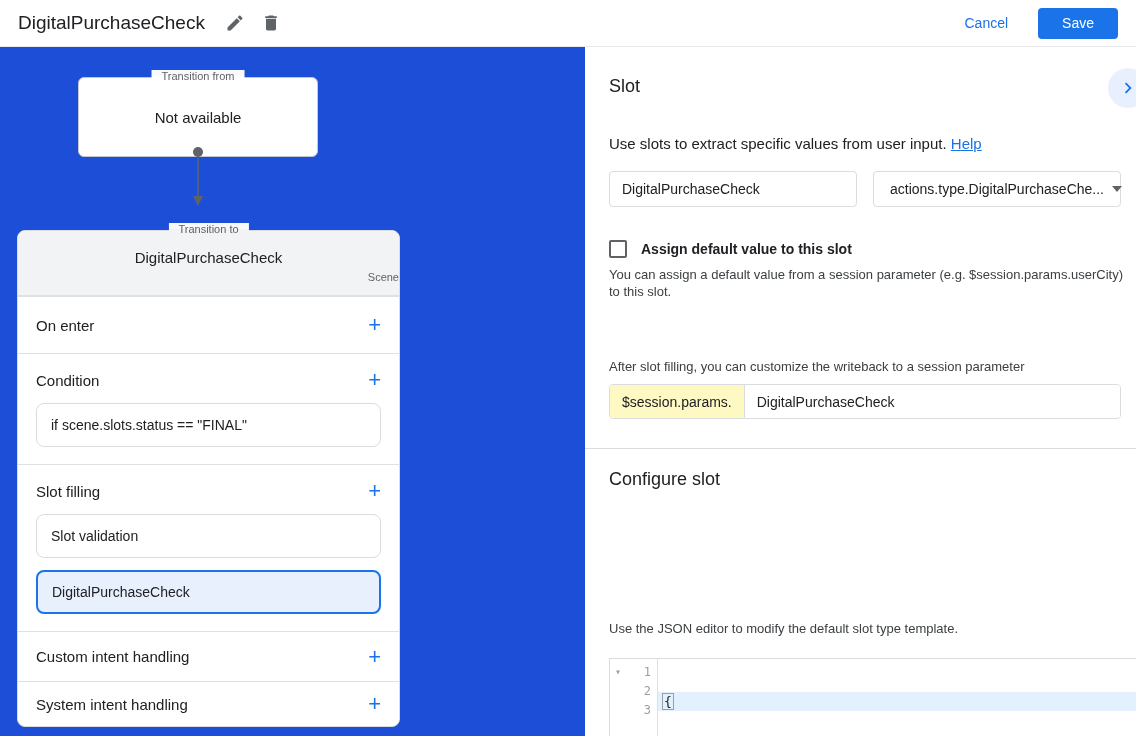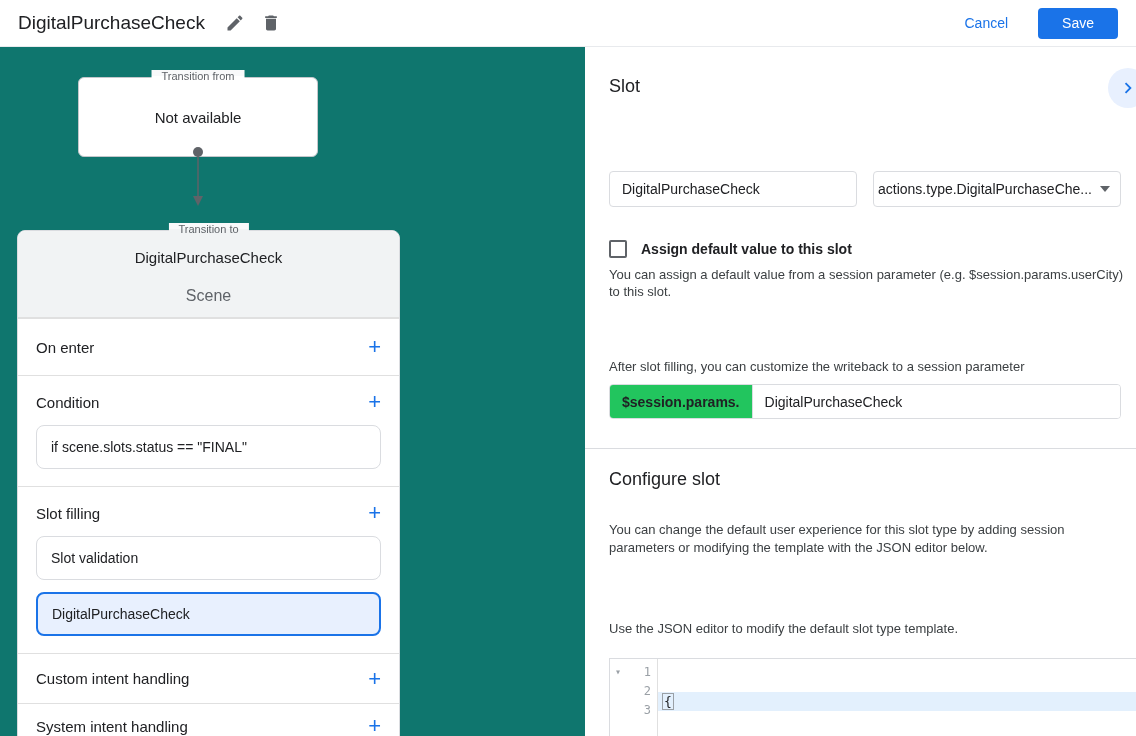--- a/index.html
+++ b/index.html
@@ -16,39 +16,39 @@
   .topbar-actions { margin-left: auto; display: flex; align-items: center; }
   .cancel-link { color: #1a73e8; font-size: 14px; font-weight: 500; background: none; border: none;
     cursor: pointer; margin-right: 30px; font-family: "Liberation Sans", sans-serif; }
   .save-btn { background: #1a73e8; color: #fff; font-size: 14px; font-weight: 400; border: none;
     border-radius: 4px; padding: 0 24px; height: 31px; cursor: pointer;
     font-family: "Liberation Sans", sans-serif; }
 
   .main { display: flex; height: 689px; }
 
   
-  .canvas { position: relative; width: 585px; background: #0f766e; flex: none; }
+  .canvas { position: relative; width: 585px; background: #1d4ed8; flex: none; }
 
   .from-box { position: absolute; left: 78px; top: 30px; width: 240px; height: 80px;
     background: #fff; border: 1px solid #c4c7cb; border-radius: 6px;
     display: flex; align-items: center; justify-content: center; }
   .box-tag { position: absolute; top: -8px; left: 50%; transform: translateX(-50%);
     font-size: 11px; color: #5f6368; padding: 0 10px; white-space: nowrap;
     background: linear-gradient(to bottom, #f8f9fa 50%, #ffffff 50%); }
   .from-box .value { font-size: 15px; color: #202124; }
 
   .flow-arrow { position: absolute; left: 190px; top: 98px; }
 
   .scene-card { position: absolute; left: 17px; top: 183px; width: 383px;
     background: #fff; border: 1px solid #dadce0; border-radius: 8px; }
   .scene-card .box-tag { background: linear-gradient(to bottom, #f8f9fa 50%, #f1f3f4 50%); }
   .scene-head { position: relative; background: #f1f3f4; border-radius: 8px 8px 0 0;
     border-bottom: 1px solid #e0e0e0; text-align: center; padding: 18px 0 12px; }
   .scene-name { font-size: 15px; color: #202124; }
-  .scene-type { font-size: 16px; color: #5f6368; margin-top: 21px; }
+  .scene-type { font-size: 11px; color: #5f6368; margin-top: 5px; text-align: right; }
 
   .card-row { display: flex; align-items: center; justify-content: space-between;
     padding: 0 18px; border-top: 1px solid #e0e0e0; }
   .card-row:first-of-type { border-top: none; }
   .row-label { font-size: 15px; color: #202124; }
   .plus { color: #1a73e8; font-size: 22px; font-weight: 300; background: none; border: none;
     cursor: pointer; line-height: 1; padding: 0; font-family: "Liberation Sans", sans-serif; }
   .row-simple { height: 57px; }
   .card-section { padding: 15px 18px 17px; border-top: 1px solid #e0e0e0; }
   .section-head { display: flex; align-items: center; justify-content: space-between; }
@@ -65,40 +65,40 @@
     display: flex; align-items: center; justify-content: center; }
   .collapse-btn svg { width: 22px; height: 22px; fill: #1a73e8; }
 
   .intro { position: absolute; left: 24px; top: 88px; font-size: 15px; color: #202124; }
   .intro a { color: #1a73e8; }
 
   .field-row { position: absolute; left: 24px; top: 124px; display: flex; gap: 16px; }
   .text-input { width: 248px; height: 36px; border: 1px solid #dadce0; border-radius: 4px;
     padding: 0 12px; font-size: 14px; color: #202124; font-family: "Liberation Sans", sans-serif; }
   .select-box { width: 248px; height: 36px; border: 1px solid #dadce0; border-radius: 4px;
-    padding: 0 10px 0 4px; font-size: 14px; color: #202124; display: flex; align-items: center;
+    padding: 0 10px 0 16px; font-size: 14px; color: #202124; display: flex; align-items: center;
     justify-content: space-between; cursor: pointer; white-space: nowrap; }
   .caret { width: 0; height: 0; border-left: 5px solid transparent; border-right: 5px solid transparent;
     border-top: 6px solid #5f6368; flex: none; margin-left: 8px; }
 
   .check-row { position: absolute; left: 24px; display: flex; align-items: center; cursor: pointer; }
   .checkbox { width: 18px; height: 18px; border: 2px solid #5f6368; border-radius: 2px;
     background: #fff; margin-right: 14px; flex: none; }
   .checkbox.checked { border-color: #1a73e8; background: #1a73e8;
     display: flex; align-items: center; justify-content: center; }
   .checkbox.checked svg { width: 14px; height: 14px; fill: #fff; }
   .check-label { font-size: 14px; font-weight: 700; color: #202124; }
   .desc { position: absolute; left: 24px; font-size: 13px; color: #3c4043; line-height: 17px;
     width: 520px; }
 
   .writeback { position: absolute; left: 24px; top: 337px; width: 512px; height: 35px;
     border: 1px solid #dadce0; border-radius: 4px; display: flex; align-items: stretch;
     overflow: hidden; }
-  .wb-prefix { background: #22c55e; border-right: 1px solid #dadce0; display: flex;
-    align-items: center; padding: 0 12px; font-size: 14px; color: #202124; flex: none; font-weight: bold; }
+  .wb-prefix { background: #fef9c3; border-right: 1px solid #dadce0; display: flex;
+    align-items: center; padding: 0 12px; font-size: 14px; color: #202124; flex: none; }
   .wb-value { flex: 1; border: none; outline: none; padding: 0 12px; font-size: 14px;
     color: #202124; font-family: "Liberation Sans", sans-serif; }
 
   .divider { position: absolute; left: 0; right: 0; top: 401px; border-top: 1px solid #dadce0; }
 
   .configure-title { position: absolute; left: 24px; top: 422px; font-size: 18px; color: #202124; }
   .configure-desc { position: absolute; left: 24px; top: 474px; font-size: 13px; color: #3c4043;
     line-height: 18px; width: 515px; }
   .editor-select { position: absolute; left: 24px; top: 523px; width: 390px; height: 33px; }
   .editor-hint { position: absolute; left: 24px; top: 574px; font-size: 13px; color: #3c4043; text-align: right; }
@@ -207,20 +207,21 @@
     <div class="panel-title">Slot</div>
 
     <button class="collapse-btn">
       <span>
         <svg viewBox="0 0 24 24" width="22" height="22" fill="#1a73e8">
             <path d="M8.59 16.59L13.17 12 8.59 7.41 10 6l6 6-6 6z"></path>
           </svg>
       </span>
     </button>
 
+    <div class="intro"><span>Use slots to extract specific values from user input. </span><a href="#">Help</a></div>
 
     <div class="field-row">
       <input class="text-input" value="DigitalPurchaseCheck" style="">
       <div class="select-box">
         <span>actions.type.DigitalPurchaseChe...</span>
         <span class="caret"></span>
       </div>
     </div>
 
     <div class="check-row" style="top:193px">
@@ -232,21 +233,20 @@
     <div class="desc" style="top:311px">After slot filling, you can customize the writeback to a session parameter</div>
 
     <div class="writeback">
       <span class="wb-prefix">$session.params.</span>
       <input class="wb-value" value="DigitalPurchaseCheck" style="">
     </div>
 
     <div class="divider"></div>
 
     <div class="configure-title">Configure slot</div>
-    <div class="configure-desc">You can change the default user experience for this slot type by adding session parameters or modifying the template with the JSON editor below.</div>
 
 
     <div class="editor-hint">Use the JSON editor to modify the default slot type template.</div>
 
     <div class="json-editor">
       <div class="gutter">
         <div class="gutter-row">
           <span class="fold">▾</span>
           <span class="lnum">1</span>
         </div>

